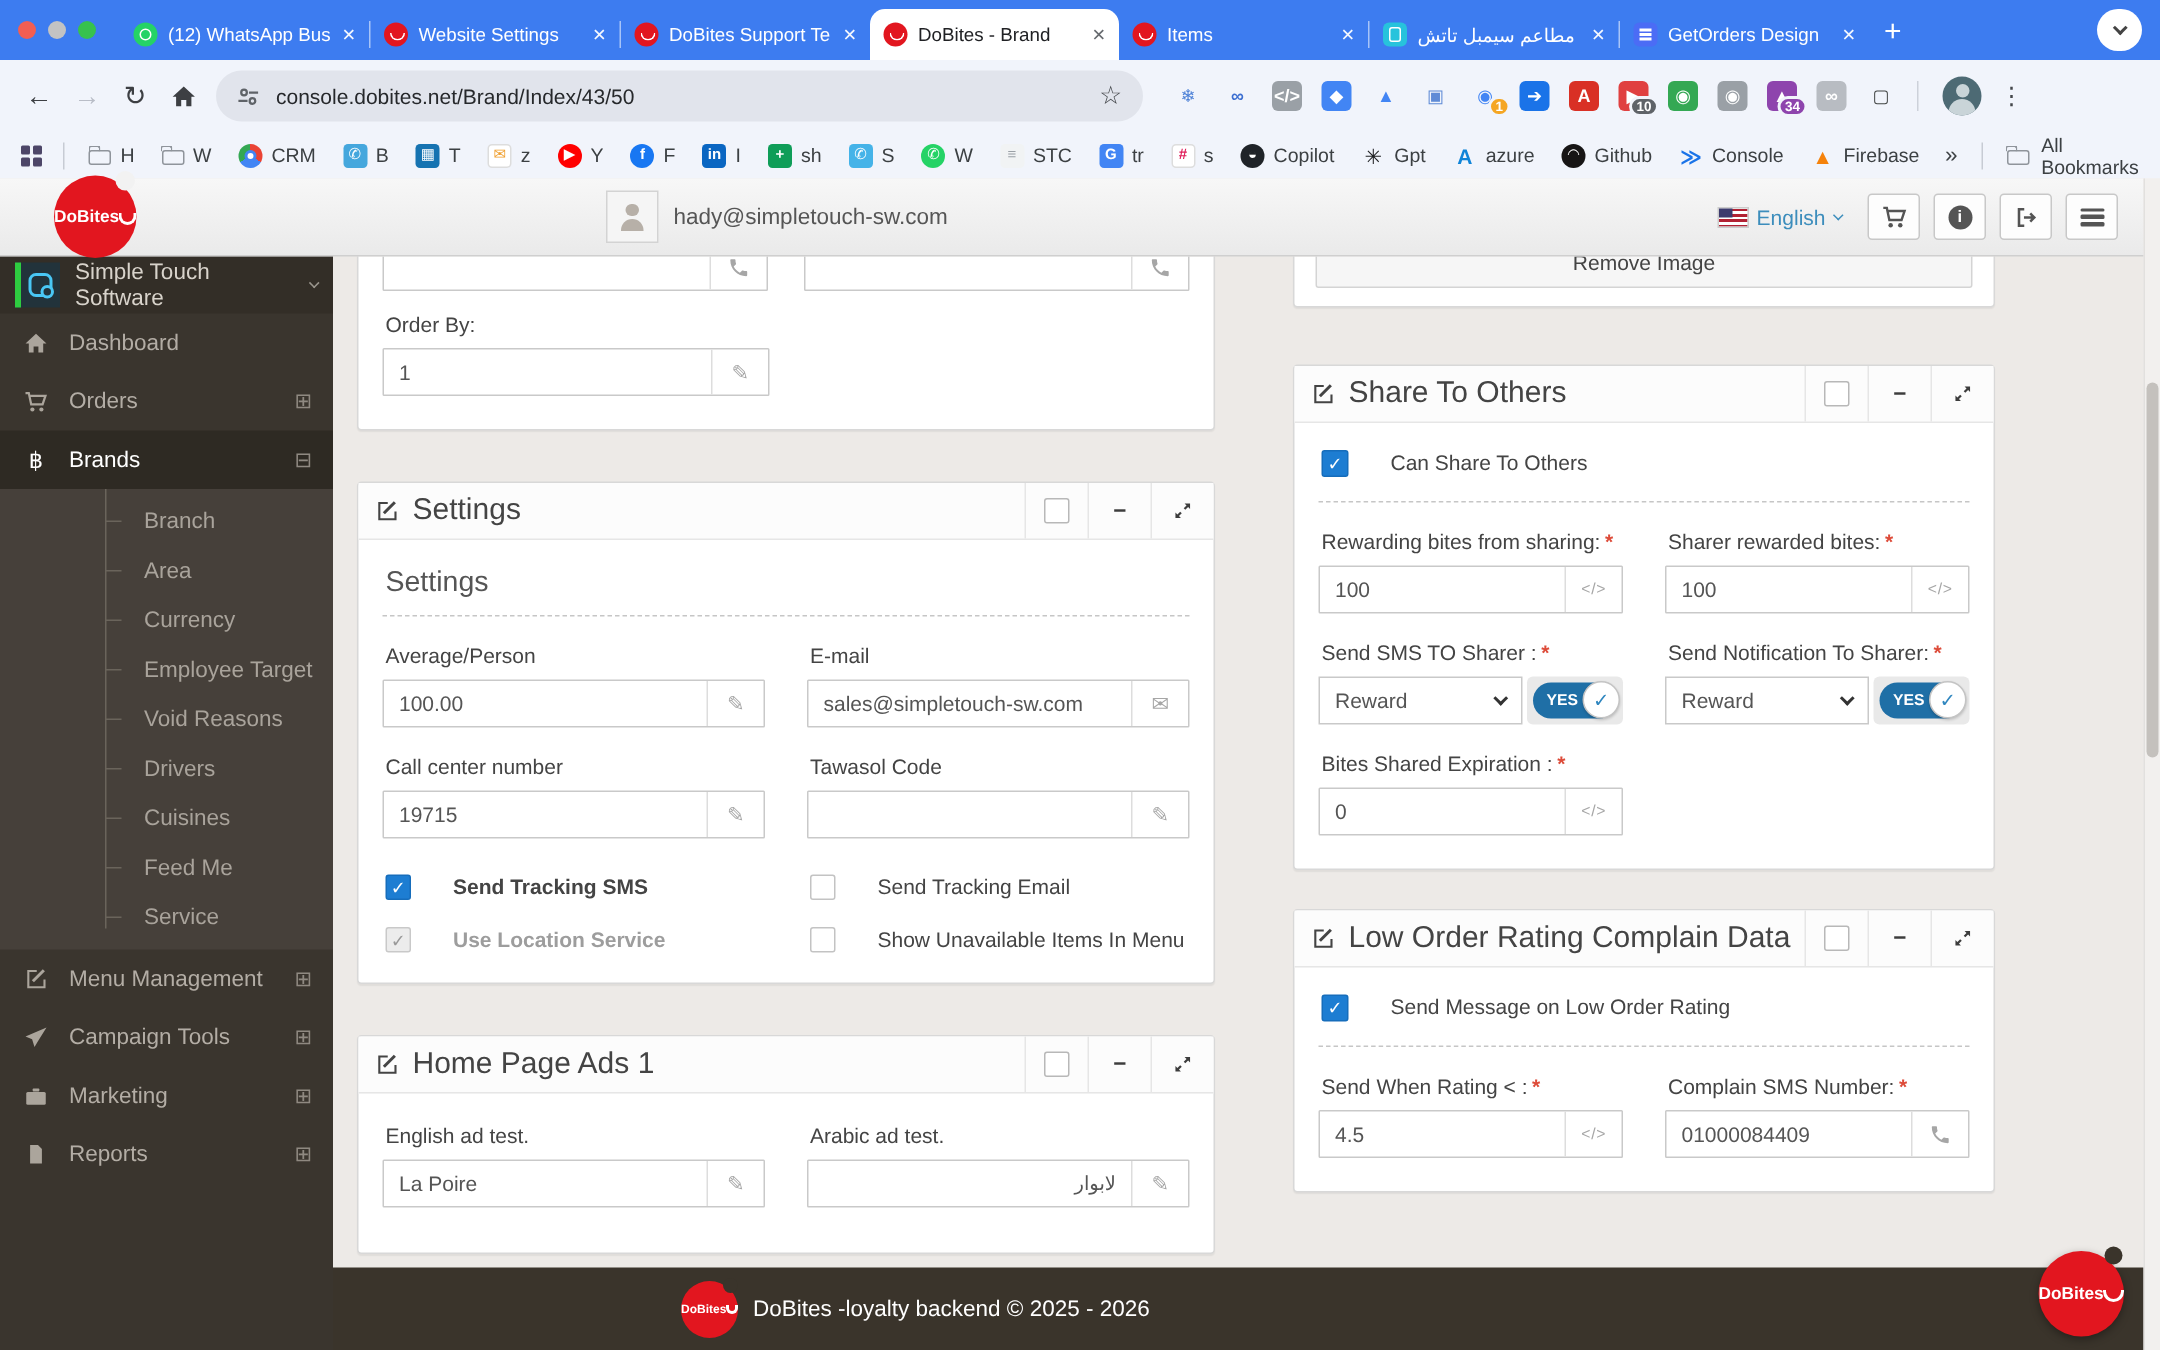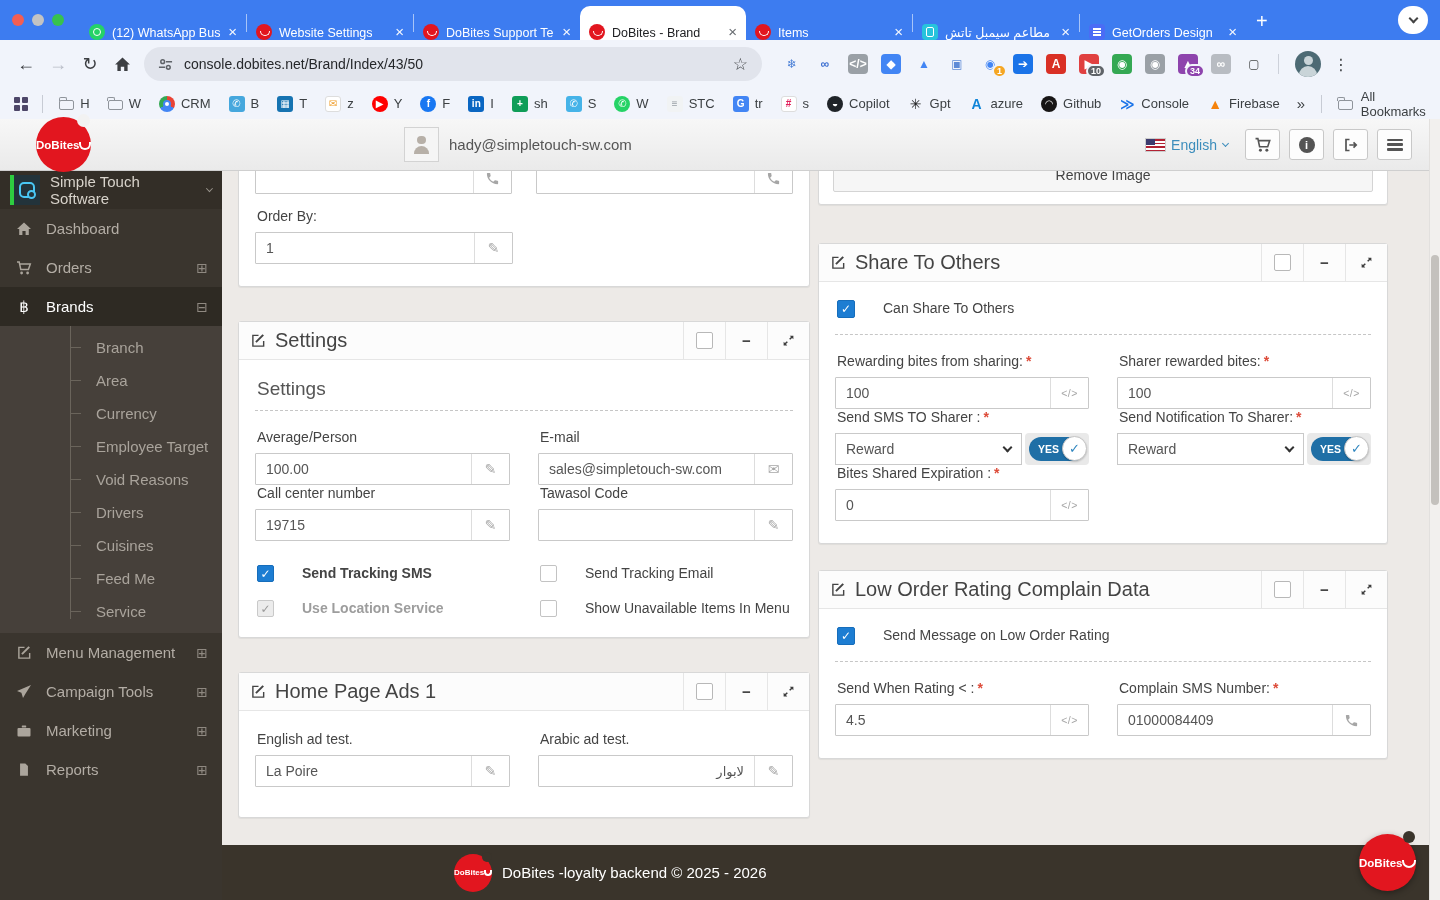--- a/index.html
+++ b/index.html
@@ -4,21 +4,21 @@
 <style>
   *{margin:0;padding:0;box-sizing:border-box}
   html,body{width:1440px;height:900px;overflow:hidden;font-family:"Liberation Sans","DejaVu Sans",sans-serif;background:#edeae7}
   svg{display:block}
   
   #tabstrip{height:40px;background:#3d7cf0;display:flex;align-items:flex-end}
   .lights{display:flex;gap:8px;align-items:center;height:40px;padding:0 16px 0 12px}
   .light{width:12px;height:12px;border-radius:50%}
   .light.red{background:#f35e52}.light.grey{background:#c3c3c3}.light.green{background:#37c24d}
   #tabs{display:flex;align-items:flex-end;height:40px}
-  .tab{height:34px;width:166px;display:flex;align-items:flex-end;gap:7px;padding:0 9px;color:#fff;font-size:12.5px;border-radius:10px 10px 0 0;cursor:default}
+  .tab{height:34px;width:166px;display:flex;align-items:center;gap:7px;padding:0 9px;color:#fff;font-size:12.5px;border-radius:10px 10px 0 0;cursor:default}
   .tab.active{background:#fff;color:#202124}
   .tab-label{flex:1;white-space:nowrap;overflow:hidden}
   .tab-close{font-size:15px;opacity:.95}
   .tab.active .tab-close{color:#5f6368}
   .tab-sep{width:1px;height:18px;background:rgba(255,255,255,.55);margin-bottom:8px}
   .favicon{width:16px;height:16px;border-radius:50%;flex:none;position:relative}
   .dobites-favicon{background:#e2161f}
   .dobites-favicon::after{content:"";position:absolute;left:4px;top:7px;width:8px;height:4px;border:1.5px solid #fff;border-top:none;border-radius:0 0 8px 8px}
   .whatsapp-favicon{background:#25d366}
   .whatsapp-favicon::after{content:"";position:absolute;inset:4px;border:1.6px solid #fff;border-radius:50%}
@@ -97,33 +97,33 @@
   .sb-item.active-parent .ic,.sb-item.active-parent .ic svg{color:#fff;fill:#dcd7cf}
   .sb-sub{background:#46403a;position:relative;padding:5px 0}
   .sb-sub::before{content:"";position:absolute;left:70px;top:0;bottom:14px;width:1px;background:#6a645b}
   .sb-sub-item{height:33px;display:flex;align-items:center;padding-left:96px;color:#a9a39b;position:relative}
   .sb-sub-item::before{content:"";position:absolute;left:70px;width:11px;height:1px;background:#6a645b}
   .sb-sub-item.active{color:#fff;font-weight:bold}
   
   #main{flex:1;position:relative;background:#edeae7;overflow:hidden}
   .col{position:absolute;top:0;z-index:1}
   .col-left{left:16px;width:572px}
-  .col-right{left:596px;width:570px}
+  .col-right{left:640px;width:468px}
   .panel{background:#fff;border:1px solid #d8d8d8;border-radius:3px;box-shadow:0 1px 1px rgba(0,0,0,.06)}
   .panel-hd{height:38px;border-bottom:1px solid #e6e6e6;display:flex;align-items:center;padding-left:12px;background:#fcfcfc}
   .panel-hd .edit-ic{color:#444}
   .panel-title{font-size:20px;color:#444;margin-left:9px}
   .hd-tools{margin-left:auto;display:flex;align-items:stretch;height:100%}
   .hd-tool{width:42px;display:grid;place-items:center;border-left:1px solid #e6e6e6;color:#3d3d3d}
   .hd-cb{width:17px;height:17px;border:1px solid #b8b8b8;background:#fff;border-radius:2px}
   .hd-min{font-weight:bold;font-size:15px}
   .panel-bd{padding:16px 16px 20px}
   .sec-title{font-size:19px;color:#555;font-weight:normal;margin:2px 2px 10px}
   .dashed{border-top:1px dashed #c6c6c6;margin-bottom:18px}
-  .frow{display:flex;gap:28px;}
+  .frow{display:flex;gap:28px;margin-bottom:18px}
   .fcol{flex:1;min-width:0}
   .flabel{font-size:14px;color:#444;margin:0 0 8px 2px;display:block}
   .req{color:#dd4b39;margin-left:3px;font-weight:bold}
   .ig{display:flex;height:32px;border:1px solid #c9c9c9;background:#fff;border-radius:1px}
   .ig input{flex:1;border:none;outline:none;padding:0 10px;font-size:14px;color:#555;min-width:0;background:transparent;font-family:inherit}
   .ig .sfx{width:38px;border-left:1px solid #ddd;display:grid;place-items:center;color:#a6a6a6;font-size:14px}
   .ig .sfx.code{font-size:10.5px;letter-spacing:.5px}
   .ig .sfx svg{fill:#a6a6a6}
   .rtl input{direction:rtl;font-family:"DejaVu Sans",sans-serif;font-size:13px}
   .cbrow{display:flex;align-items:flex-start;gap:28px}

